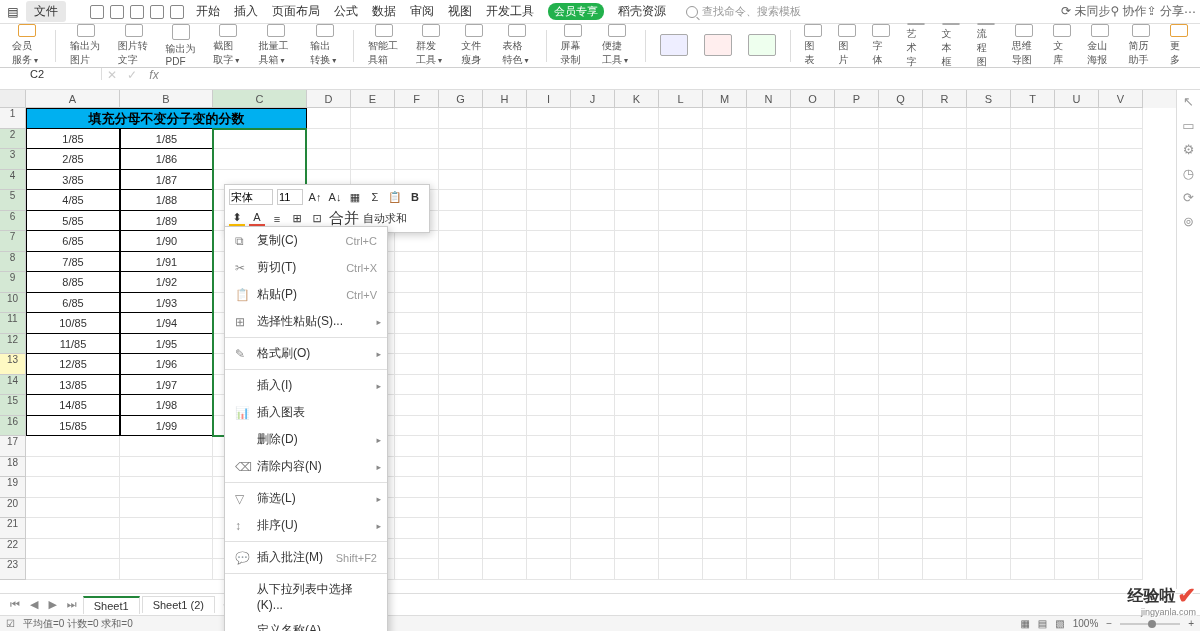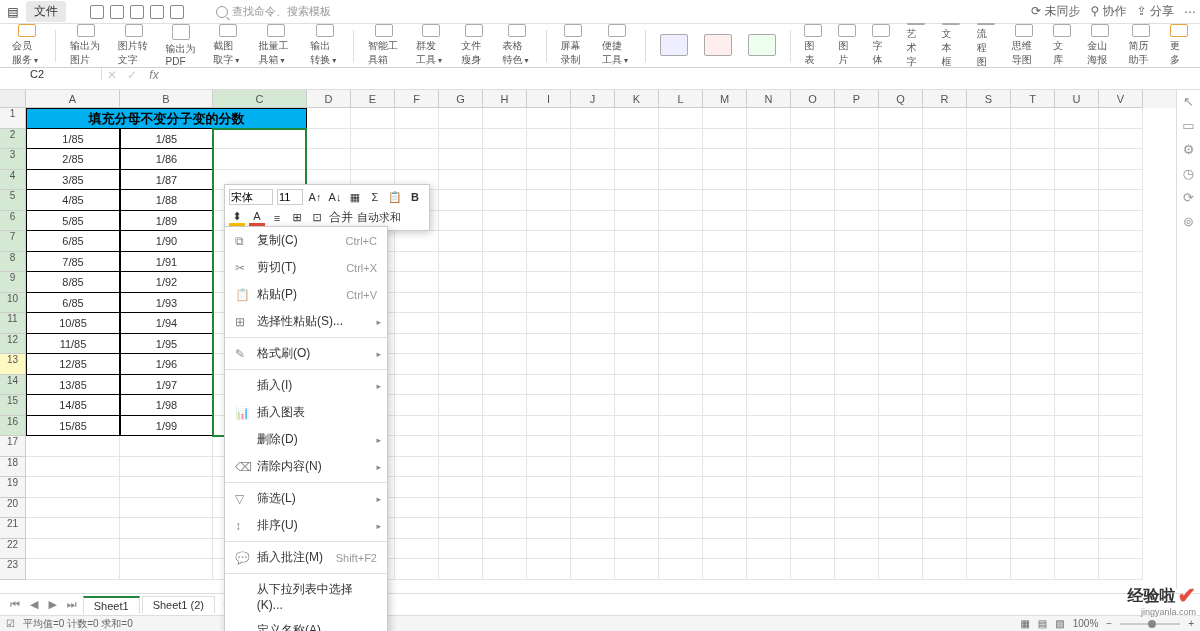--- a/index.html
+++ b/index.html
@@ -5,21 +5,21 @@
 * { margin:0; padding:0; box-sizing:border-box; font-family:"Microsoft YaHei",Arial,sans-serif; }
 body { width:1200px; height:631px; overflow:hidden; background:#fff; position:relative; font-size:12px; color:#333; }
 .top-menu { height:24px; display:flex; align-items:center; padding:0 4px; border-bottom:1px solid #e0e0e0; }
 .top-menu .tri { width:18px; height:18px; display:flex; align-items:center; justify-content:center; margin-right:4px; }
 .top-menu .file-btn { background:#e8e8e8; border-radius:3px; padding:2px 8px; margin-right:24px; }
 .top-menu .ico-row { display:flex; gap:6px; align-items:center; margin-right:12px; }
 .top-menu .ico { width:14px; height:14px; border:1px solid #888; border-radius:2px; }
 .top-menu .tabs { display:flex; gap:14px; font-size:12px; }
 .top-menu .tabs span { cursor:pointer; }
 .top-menu .tabs .vip { background:#22b14c; color:#fff; padding:1px 6px; border-radius:8px; font-size:11px; }
-.top-menu .right { margin-left:auto; display:flex; gap:10px; align-items:center; color:#666; }
+.top-menu .right { margin-left:auto; display:flex; align-items:center; color:#666; }
 .search-box { display:flex; align-items:center; gap:4px; margin-left:20px; color:#999; font-size:11px; }
 .search-box .mag { width:12px; height:12px; border:1px solid #999; border-radius:50%; position:relative; }
 .search-box .mag::after { content:""; position:absolute; width:4px; height:1px; background:#999; bottom:-2px; right:-3px; transform:rotate(45deg); }
 .ribbon { height:44px; display:flex; align-items:center; padding:0 6px; border-bottom:1px solid #d0d0d0; gap:4px; }
 .rb-item { display:flex; flex-direction:column; align-items:center; justify-content:center; padding:0 6px; font-size:10px; color:#555; height:100%; position:relative; }
 .rb-item .ic { width:18px; height:18px; border:1px solid #aaa; border-radius:2px; margin-bottom:2px; }
 .rb-sep { width:1px; height:32px; background:#ddd; margin:0 4px; }
 .rb-item .arr::after { content:"▾"; font-size:8px; margin-left:2px; }
 .name-box { height:22px; display:flex; align-items:flex-start; border-bottom:1px solid #ddd; }
 .name-box .nb { width:102px; border-right:1px solid #ddd; padding-left:30px; font-size:11px; }
@@ -67,20 +67,32 @@
 <div class="top-menu">
   <div class="tri">▤</div>
   <div class="file-btn">文件</div>
   <div class="ico-row">
     <div class="ico"></div>
     <div class="ico"></div>
     <div class="ico"></div>
     <div class="ico"></div>
     <div class="ico"></div>
   </div>
+  <div class="tabs">
+    <span>开始</span>
+    <span>插入</span>
+    <span>页面布局</span>
+    <span>公式</span>
+    <span>数据</span>
+    <span>审阅</span>
+    <span>视图</span>
+    <span>开发工具</span>
+    <span class="vip">会员专享</span>
+    <span>稻壳资源</span>
+  </div>
   <div class="search-box">
     <div class="mag"></div>
     <span>查找命令、搜索模板</span>
   </div>
   <div class="right">
     <span><span>⟳ </span><span>未同步</span></span>
     <span><span>⚲ </span><span>协作</span></span>
     <span><span>⇪ </span><span>分享</span></span>
     <span>⋯</span>
   </div>
@@ -831,21 +843,21 @@
     <span class="mi">Σ</span>
     <span class="mi">📋</span>
     <span class="mi">
         <b>B</b>
       </span>
     <span class="mi" style="border-bottom:3px solid #ffc000">⬍</span>
     <span class="mi" style="border-bottom:3px solid #e74c3c">A</span>
     <span class="mi">≡</span>
     <span class="mi">⊞</span>
     <span class="mi">⊡</span>
-    <span style="font-size:12px">合并</span>
+    <span style="font-size:15px">合并</span>
     <span style="font-size:11px">自动求和</span>
   </div>
 </div>
 
 <div class="ctx-menu ctx-list" style="left:224px; top:226px;">
   <div class="item">
       <span class="ic2">⧉</span>
       <span>复制(C)</span>
       <span class="sc">Ctrl+C</span>
     </div>

